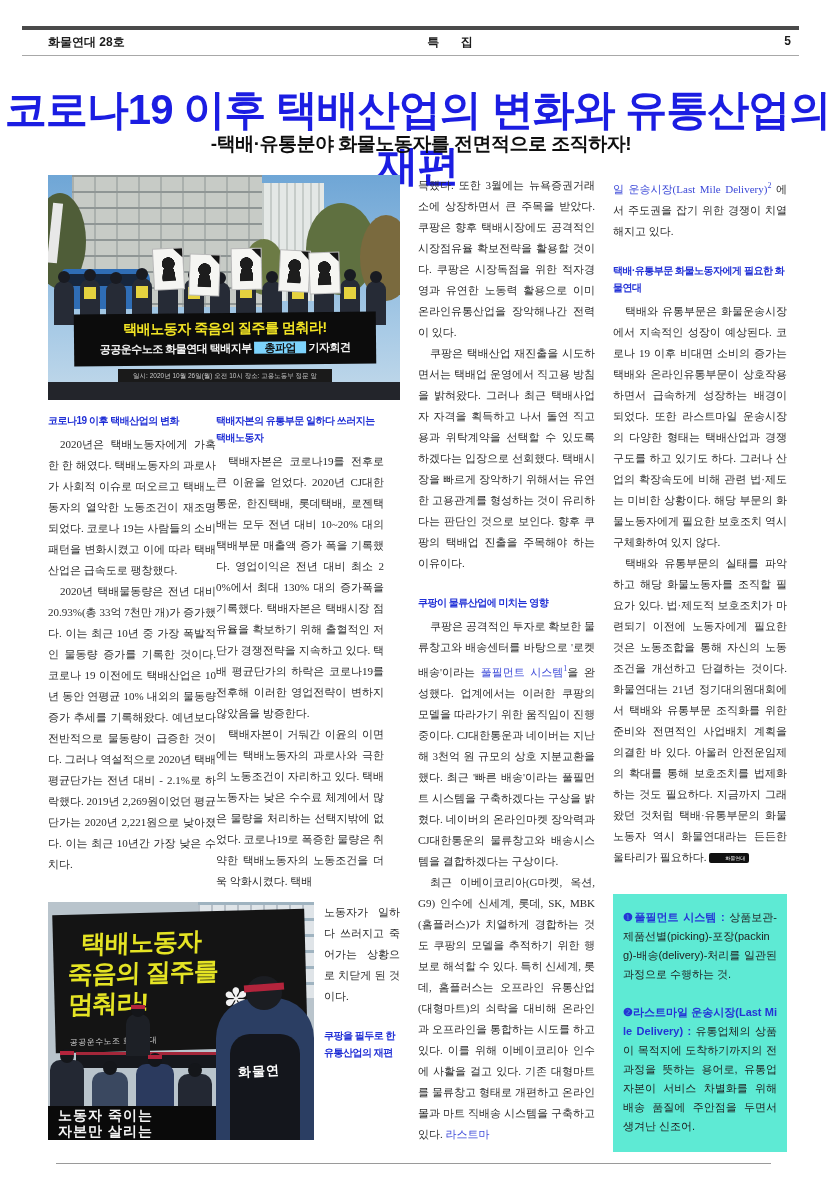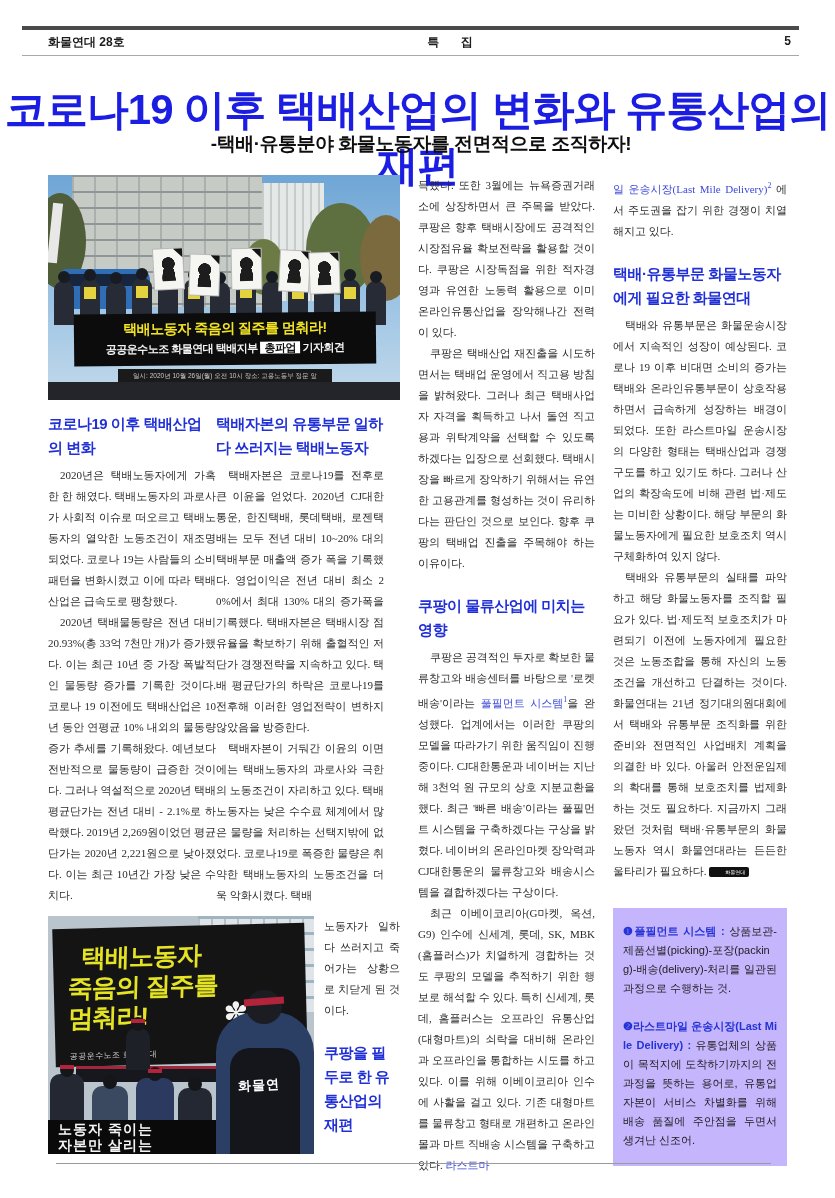--- a/index.html
+++ b/index.html
@@ -31,31 +31,31 @@
   .two-col  { margin-top:12px; display:flex; }
   .tc-col   { width:168px; flex:none; }
   .bottom-row { margin-top:10px; display:flex; gap:10px; }
   .narrow-col { width:76px; flex:none; }
 
   
   .bt { font-size:11px; line-height:21px; text-align:justify; word-break:break-all; color:#2b2b2b; }
   .bt + .bt, h3 + .bt { margin-top:0; }
   p.gap { margin-top:20px; }
   .indent { text-indent:12px; }
-  h3 { font-family:"Liberation Sans",sans-serif; font-size:15px; line-height:24px;
+  h3 { font-family:"Liberation Sans",sans-serif; font-size:10px; line-height:17px;
        letter-spacing:-0.5px; color:#2130d6; margin:0 0 5px 0; }
   h3.mt { margin-top:20px; }
   .link { color:#3c49d8; }
   sup.link { font-size:8px; }
   .endmark { display:inline-block; background:#111; color:#fff; font-family:"Liberation Sans",sans-serif;
              font-size:5px; line-height:8px; padding:1px 4px; border-radius:2px; vertical-align:middle;
              letter-spacing:0; white-space:nowrap; }
 
   
-  .footnote-box { margin-top:26px; background:#c4b5fd; padding:14px 10px 16px 10px;
+  .footnote-box { margin-top:26px; background:#5eead4; padding:14px 10px 16px 10px;
                   font-family:"Liberation Sans",sans-serif; font-size:11px; line-height:19px;
                   text-align:justify; word-break:break-all; color:#1e1e1e; }
   .fn + .fn { margin-top:19px; }
   .fn-marker, .fn-term { color:#2433d6; font-weight:bold; }
 
   
   .photo1 { position:relative; width:352px; height:225px; overflow:hidden;
             background:linear-gradient(#6fa6d6, #a9cbe6 70%, #c2d9ea); }
   .p1-building { position:absolute; left:24px; top:0; width:190px; height:132px; background:#c7cbc6;
      background-image:repeating-linear-gradient(#8f9695 0 2px, transparent 2px 16px),
@@ -72,21 +72,21 @@
   .placard { position:absolute; width:29px; height:40px; background:#f5f5f2; box-shadow:0 0 0 1px #b9b9b9; }
   .placard::before { content:""; position:absolute; top:0; right:0; border-top:9px solid #141414; border-left:9px solid transparent; }
   .placard::after { content:""; position:absolute; left:5px; top:8px; width:19px; height:24px;
      background:radial-gradient(circle at 50% 28%, #1d1d1d 32%, transparent 34%),
                 radial-gradient(ellipse at 50% 92%, #1d1d1d 48%, transparent 50%); }
   .p1-banner { position:absolute; left:26px; top:138px; width:302px; height:52px; background:#0c0c0c;
                transform:rotate(-0.6deg); text-align:center; padding-top:7px;
                font-family:"Liberation Sans",sans-serif; }
   .p1-banner-l1 { color:#f2e424; font-weight:bold; font-size:14px; letter-spacing:-0.5px; }
   .p1-banner-l2 { color:#f4f4f4; font-weight:bold; font-size:11px; margin-top:3px; letter-spacing:-0.5px; }
-  .p1-banner-l2 .hl { background:#ffffff; color:#111; padding:0 4px; }
+  .p1-banner-l2 .hl { background:#7dd3fc; color:#111; padding:0 10px; }
   .p1-caption { position:absolute; left:70px; top:194px; width:214px; height:13px; background:#1a1a1a;
                 color:#c9c9c9; font-family:"Liberation Sans",sans-serif; font-size:6.5px; line-height:13px;
                 text-align:center; white-space:nowrap; overflow:hidden; }
   .p1-ground { position:absolute; left:0; bottom:0; width:100%; height:18px; background:#23252b; }
 
   
   .photo2 { position:relative; width:266px; height:238px; overflow:hidden; background:#b9c4cc; }
   .p2-bldg { position:absolute; left:150px; top:0; width:116px; height:96px; background:#dfe4e8;
      background-image:repeating-linear-gradient(#9fb3c0 0 3px, transparent 3px 16px),
                       repeating-linear-gradient(90deg, #b7bfc7 0 2px, transparent 2px 13px); }

